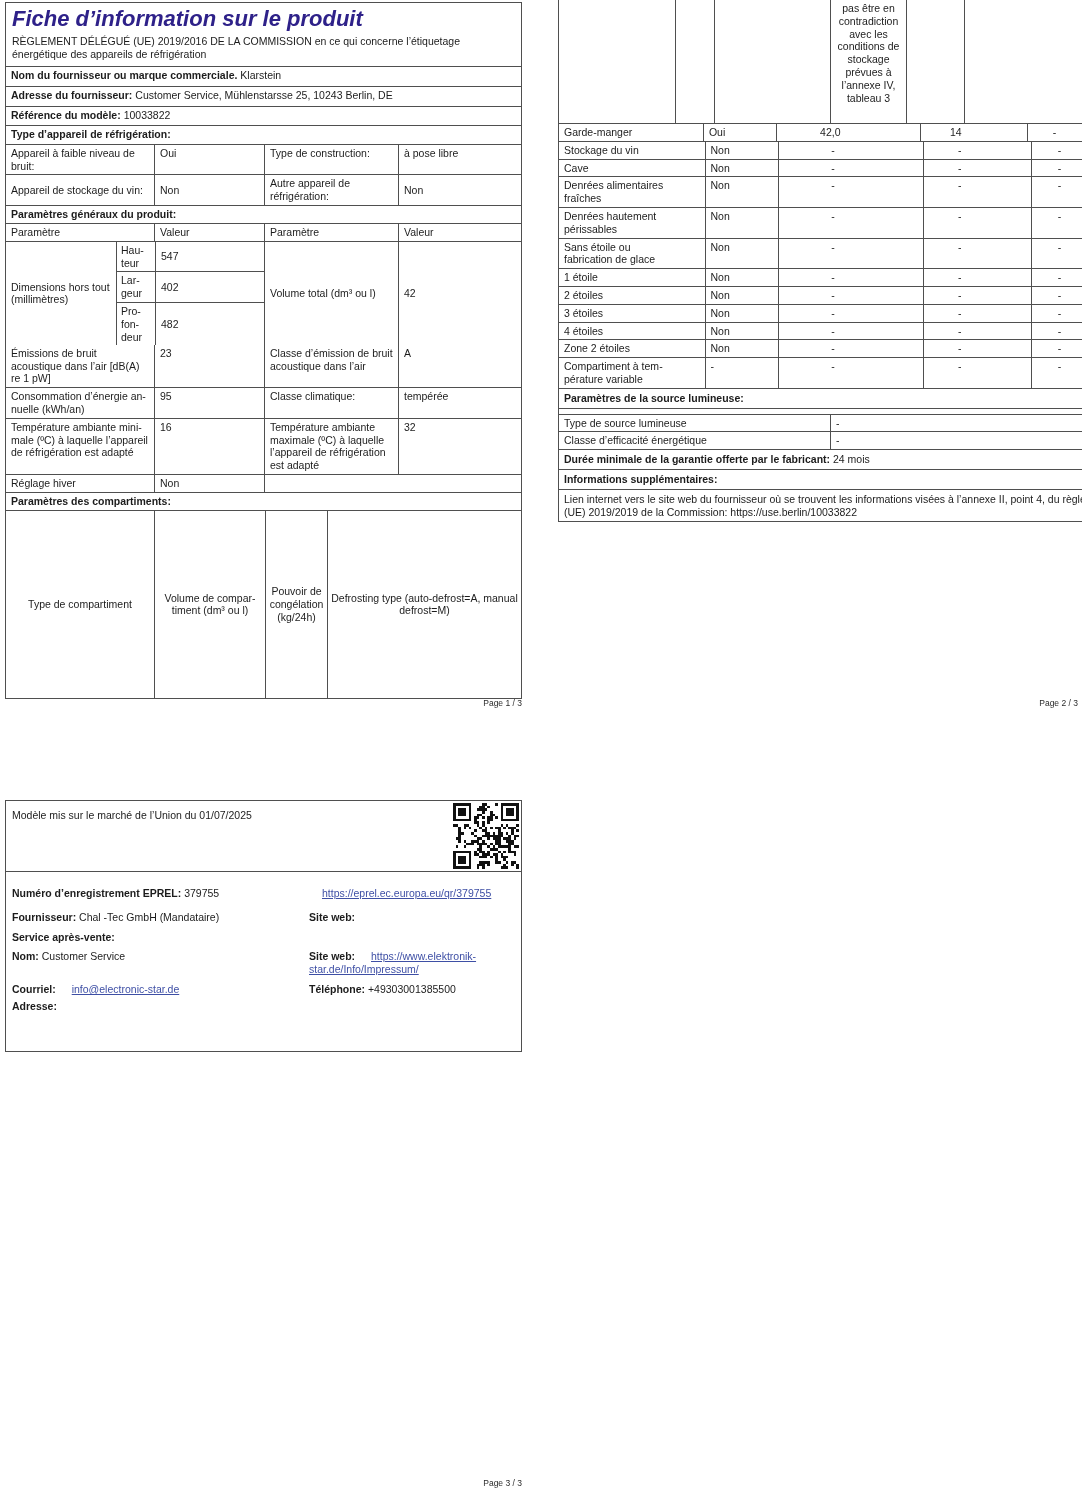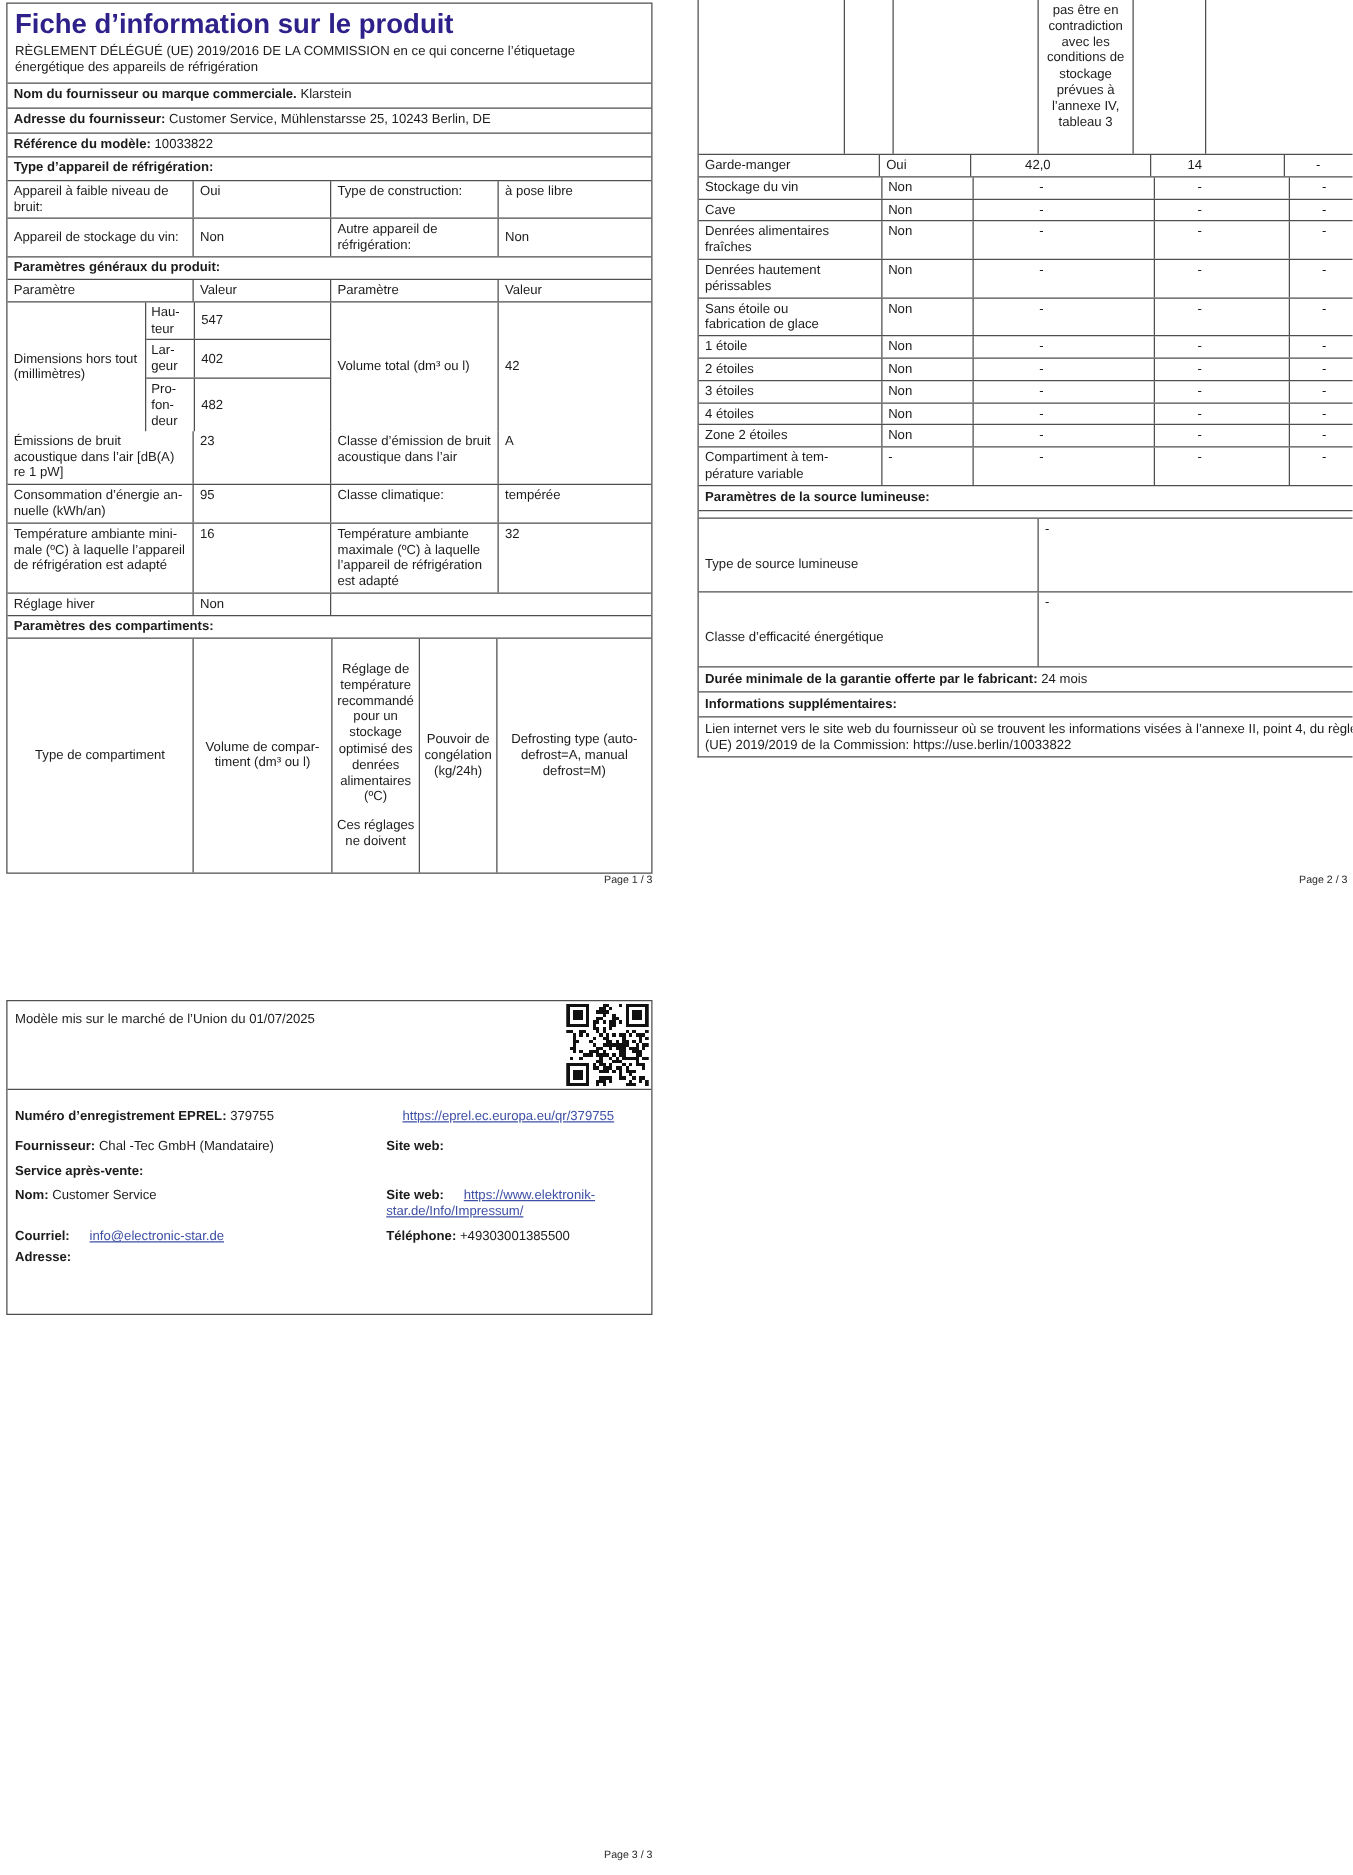--- a/index.html
+++ b/index.html
@@ -20,21 +20,21 @@
   .r{display:flex; border-top:1px solid var(--border); align-items:stretch;}
   .r:first-child{border-top:none;}
   .c{padding:2px 5px;}
   .bl{border-left:1px solid var(--border);}
   .b{font-weight:bold;}
   .ctr{text-align:center;}
   .vctr{display:flex; align-items:center;}
   .cc{display:flex; align-items:center; justify-content:center; text-align:center; padding:2px 4px;}
 
   .titlebox{padding:3px 6px 5px;}
-  h1{margin:0; font-size:22px; line-height:1.15; font-weight:bold; color:var(--title); font-family:"Liberation Sans", sans-serif;}
+  h1{margin:0; font-size:22px; line-height:1.15; font-weight:bold; color:var(--title); font-family:"Liberation Sans", sans-serif;font-style:italic;}
   .reg{margin-top:4px;}
 
   .w1{width:148px;} .w2{width:110px;} .w3{width:134px;} .w4{flex:1;}
 
   
   .dims{height:104px;}
   .dim-label{width:110px;}
   .dim-grid{width:148px; display:flex; flex-direction:column; border-left:1px solid var(--border);}
   .dimsub{display:flex; flex:1; border-top:1px solid var(--border);}
   .dimsub:first-child{border-top:none;}
@@ -55,21 +55,21 @@
   .cs p + p{margin-top:10px;}
 
   
   .r2h{display:flex; height:123px;}
   .cn{width:116px;} .cy{width:39px;} .cv{width:116px;} .ct{width:76px;} .cf{width:58px;} .cd{flex:1;}
   .r2{display:flex; border-top:1px solid var(--border);gap:36px;}
   .r2 > div{padding:2px 5px;}
   .r2h > div{padding:2px 3px;}
   .gapr{height:6px; border-top:1px solid var(--border);}
   .lightrow{display:flex; border-top:1px solid var(--border);}
-  .ll{width:271px; padding:16px 5px;margin-top:14px;}
+  .ll{width:271px; padding:2px 5px;}
   .lv{flex:1; border-left:1px solid var(--border); padding:2px 5px;}
   .fullrow{border-top:1px solid var(--border); padding:3px 5px;}
 
   .link{color:var(--link); text-decoration:underline; overflow-wrap:anywhere; cursor:pointer;padding-left:13px;}
 
   .pfoot{position:absolute; font-size:8.5px; color:#2a2a2a;}
   #f1{left:5px; top:698px; width:517px; text-align:right;}
   #f2{left:558px; top:698px; width:520px; text-align:right;}
   #f3{left:5px; top:1478px; width:517px; text-align:right;}
 
@@ -180,24 +180,20 @@
     <div class="c bl" style="flex:1"></div>
   </div>
   <div class="r" style="min-height:18px">
     <div class="c b" style="flex:1">Paramètres des compartiments:</div>
   </div>
   <div class="r comphead">
     <div class="comp-type cc">Type de compartiment</div>
     <div class="comp-right">
       <div class="comp-subs">
         <div class="cs cs-vol">Volume de compar­timent (dm³ ou l)</div>
-        <div class="cs cs-tmp bl">
-          <p>Réglage de tempéra­ture recom­mandé pour un stockage optimisé des denrées alimen­taires (ºC)</p>
-          <p>Ces ré­glages ne doivent</p>
-        </div>
         <div class="cs cs-frz bl">Pouvoir de congélation (kg/24h)</div>
         <div class="cs cs-dfr bl">Defrosting type (au­to-defrost=A, ma­nual defrost=M)</div>
       </div>
     </div>
   </div>
 </div>
 <div class="pfoot" id="f1">Page 1 / 3</div>
 
 <div class="sheet" id="page2">
   <div class="r2h">

